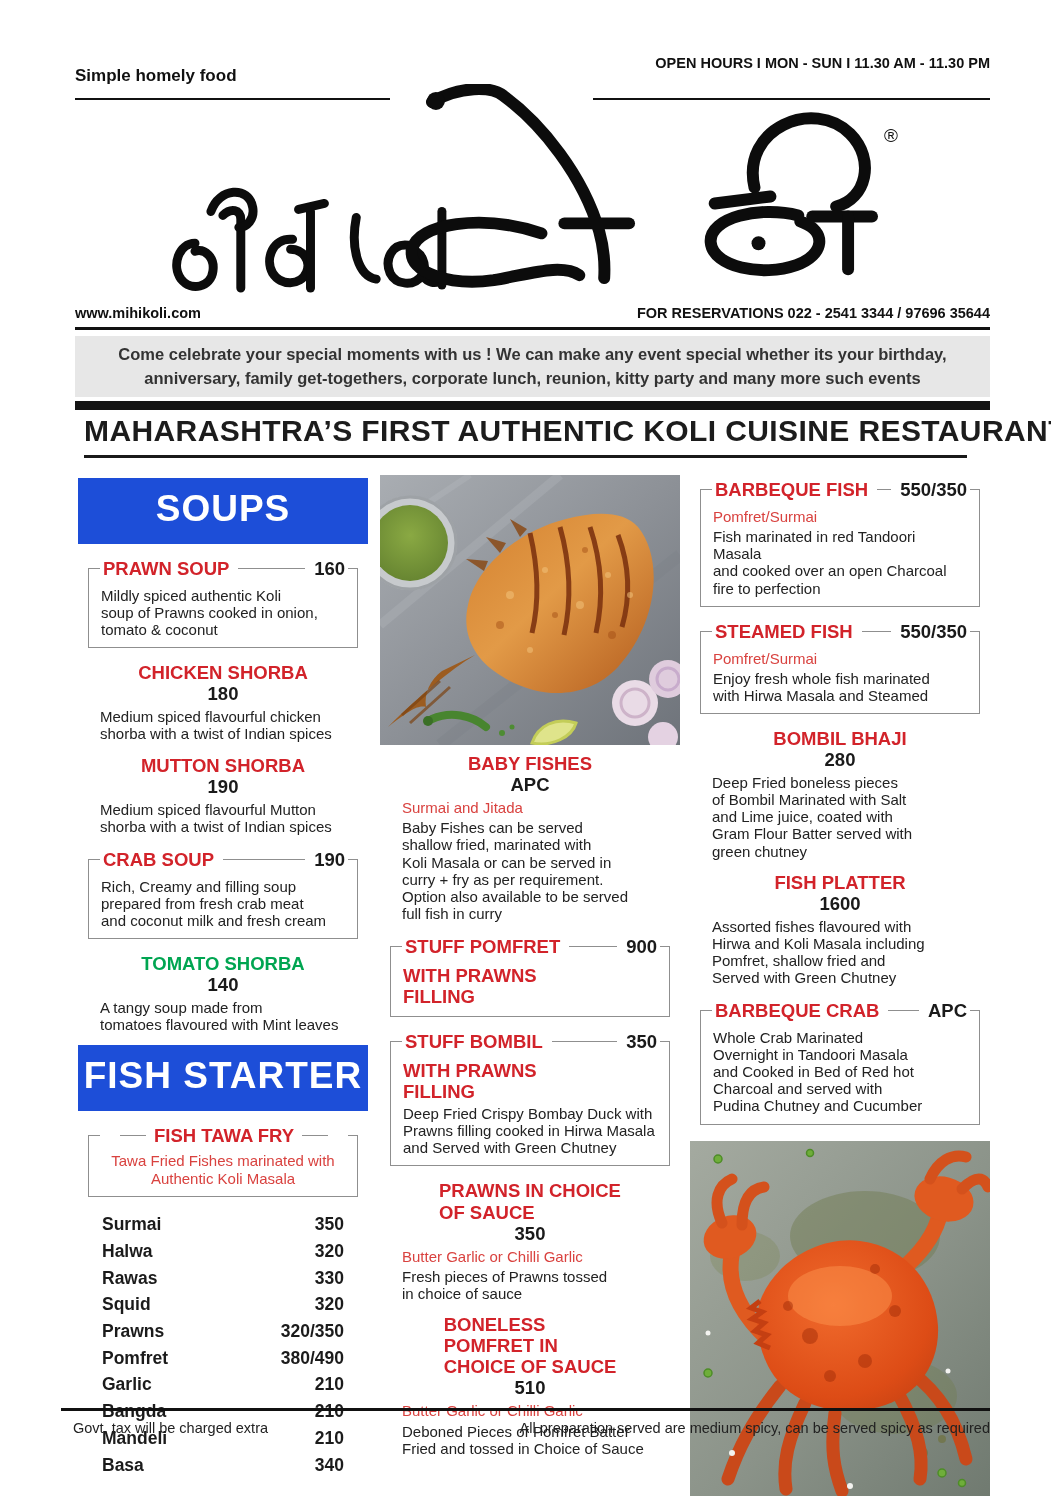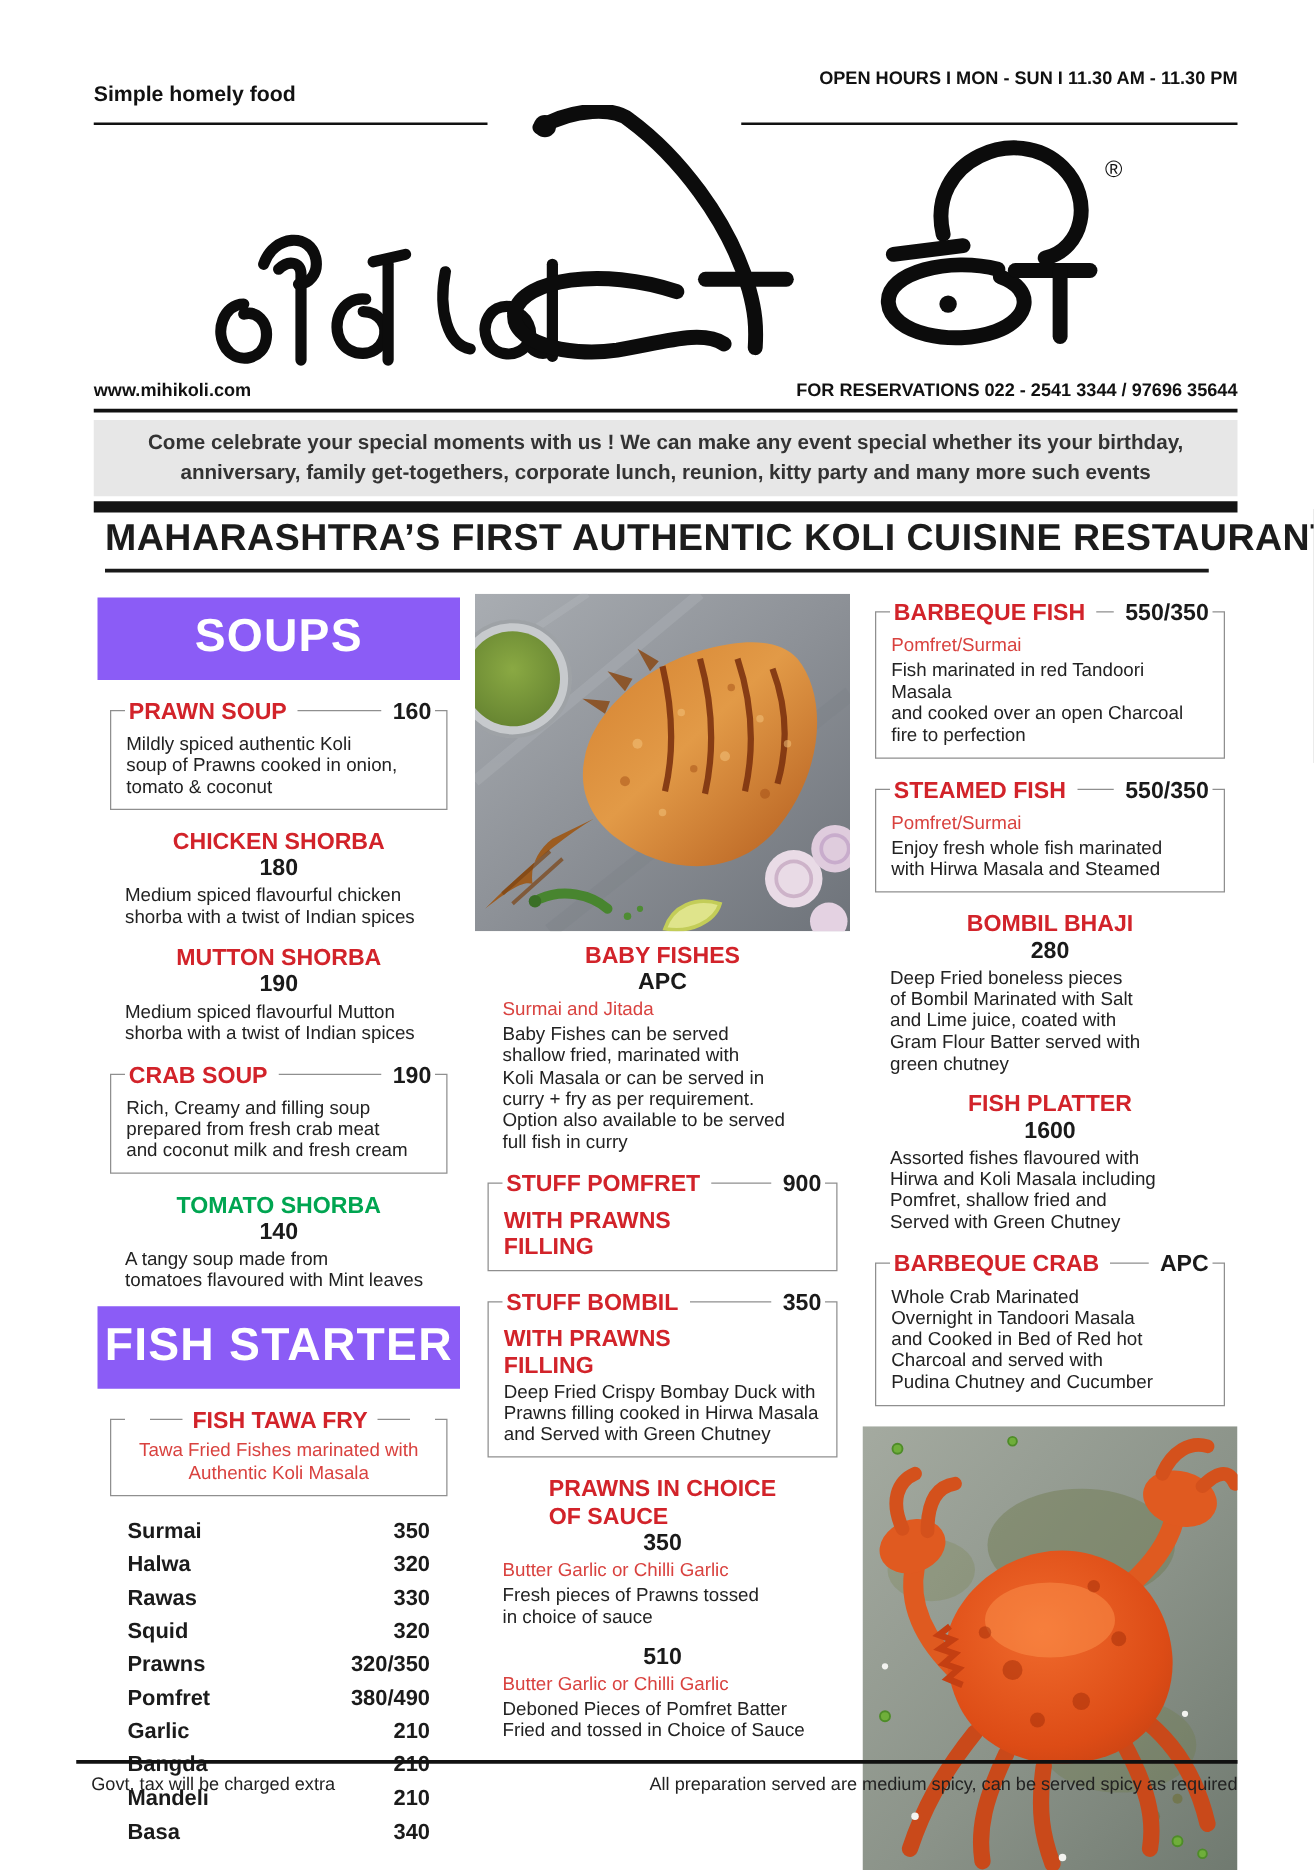--- a/index.html
+++ b/index.html
@@ -19,21 +19,21 @@
   .banner{left:75px;top:336px;width:915px;height:61px;background:#e7e7e7;display:flex;align-items:center;justify-content:center;
           text-align:center;font-size:16.5px;font-weight:bold;color:#333;line-height:1.4;padding:0 30px;box-sizing:border-box;}
   .thickbar{left:75px;top:401px;width:915px;height:9px;background:#141414;}
   .main-title{left:84px;top:414px;width:883px;text-align:center;font-size:30px;font-weight:bold;color:#1c1c1c;letter-spacing:0.4px;white-space:nowrap;}
   .title-rule{left:84px;top:455px;width:883px;height:2.5px;background:#191919;}
   
   .col{position:absolute;top:475px;}
   .col-left{left:78px;width:290px;}
   .col-mid{left:380px;width:300px;}
   .col-right{left:690px;width:300px;}
-  .section-header{background:#8b5cf6;color:#fff;font-size:37px;font-weight:bold;text-align:center;
+  .section-header{background:#1d4ed8;color:#fff;font-size:37px;font-weight:bold;text-align:center;
                   padding:10px 0 14px;margin:3px 0 18px;letter-spacing:1px;}
   :root{--red:#d2232a;--red2:#d9423f;--green:#00a551;--bord:#8f8f8f;}
   .mi-box{position:relative;border:1.6px solid var(--bord);margin:24px 10px 14px;padding:10px 12px 9px;}
   .col > .mi-box:first-child{margin-top:14px;}
   .mi-head{position:absolute;top:-12px;left:11px;right:9px;display:flex;align-items:center;height:24px;}
   .mi-title{color:var(--red);font-weight:bold;font-size:18.5px;background:#fff;padding:0 9px 0 3px;white-space:nowrap;}
   .mi-price{font-weight:bold;font-size:18.5px;color:#1a1a1a;background:#fff;padding:0 3px 0 9px;white-space:nowrap;}
   .mi-gap{flex:1;min-width:12px;}
   .mi-box > *:nth-child(2){margin-top:8px;}
   .mi-title-rest{color:var(--red);font-weight:bold;font-size:18.5px;line-height:1.14;white-space:pre-line;}
@@ -319,20 +319,23 @@
           <div class="mi-titleblock">PRAWNS IN CHOICE
 OF SAUCE</div>
           <span class="mi-price2">350</span>
         </div>
         <div class="mi-sub">Butter Garlic or Chilli Garlic</div>
         <div class="mi-desc">Fresh pieces of Prawns tossed
 in choice of sauce</div>
       </div>
       <div class="mi-plain">
         <div class="mi-head2">
+          <div class="mi-titleblock">BONELESS
+POMFRET IN
+CHOICE OF SAUCE</div>
           <span class="mi-price2">510</span>
         </div>
         <div class="mi-sub">Butter Garlic or Chilli Garlic</div>
         <div class="mi-desc">Deboned Pieces of Pomfret Batter
 Fried and tossed in Choice of Sauce</div>
       </div>
     </div>
   <div class="col col-right">
       <div class="mi-box">
         <div class="mi-head">

